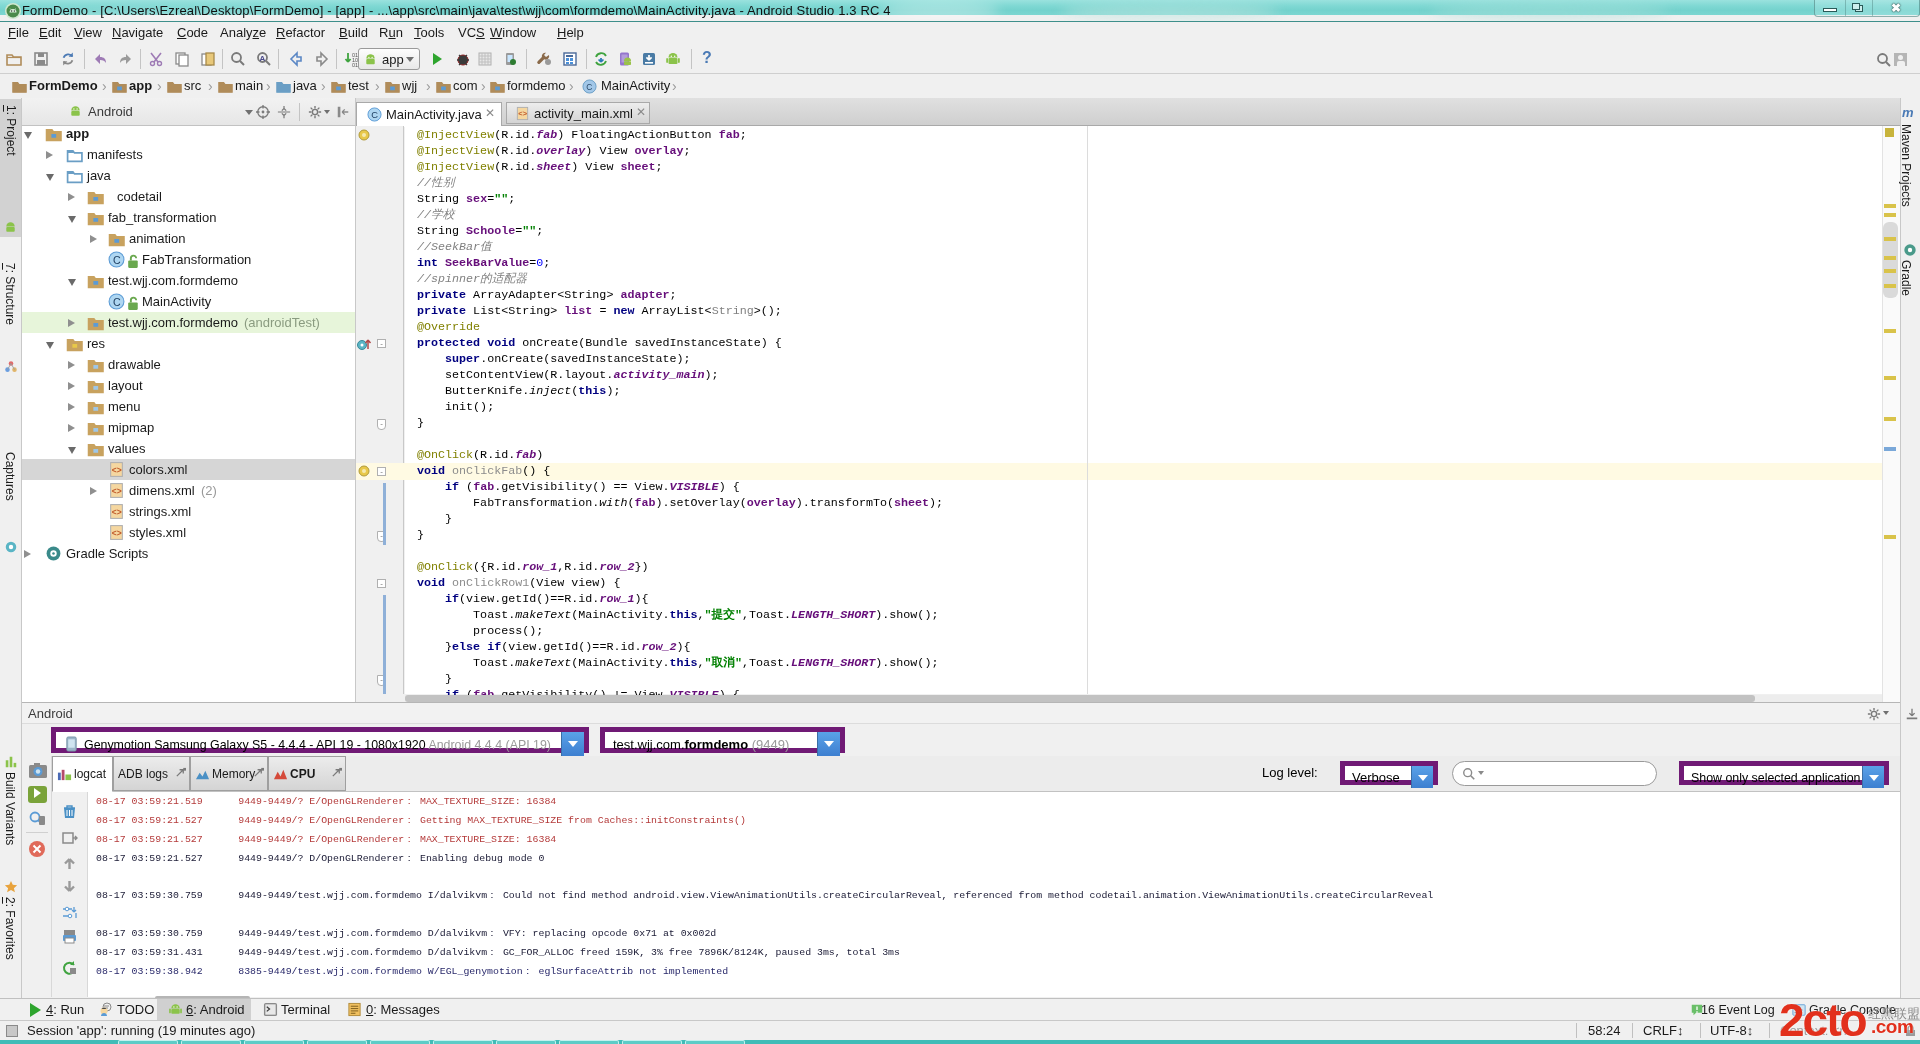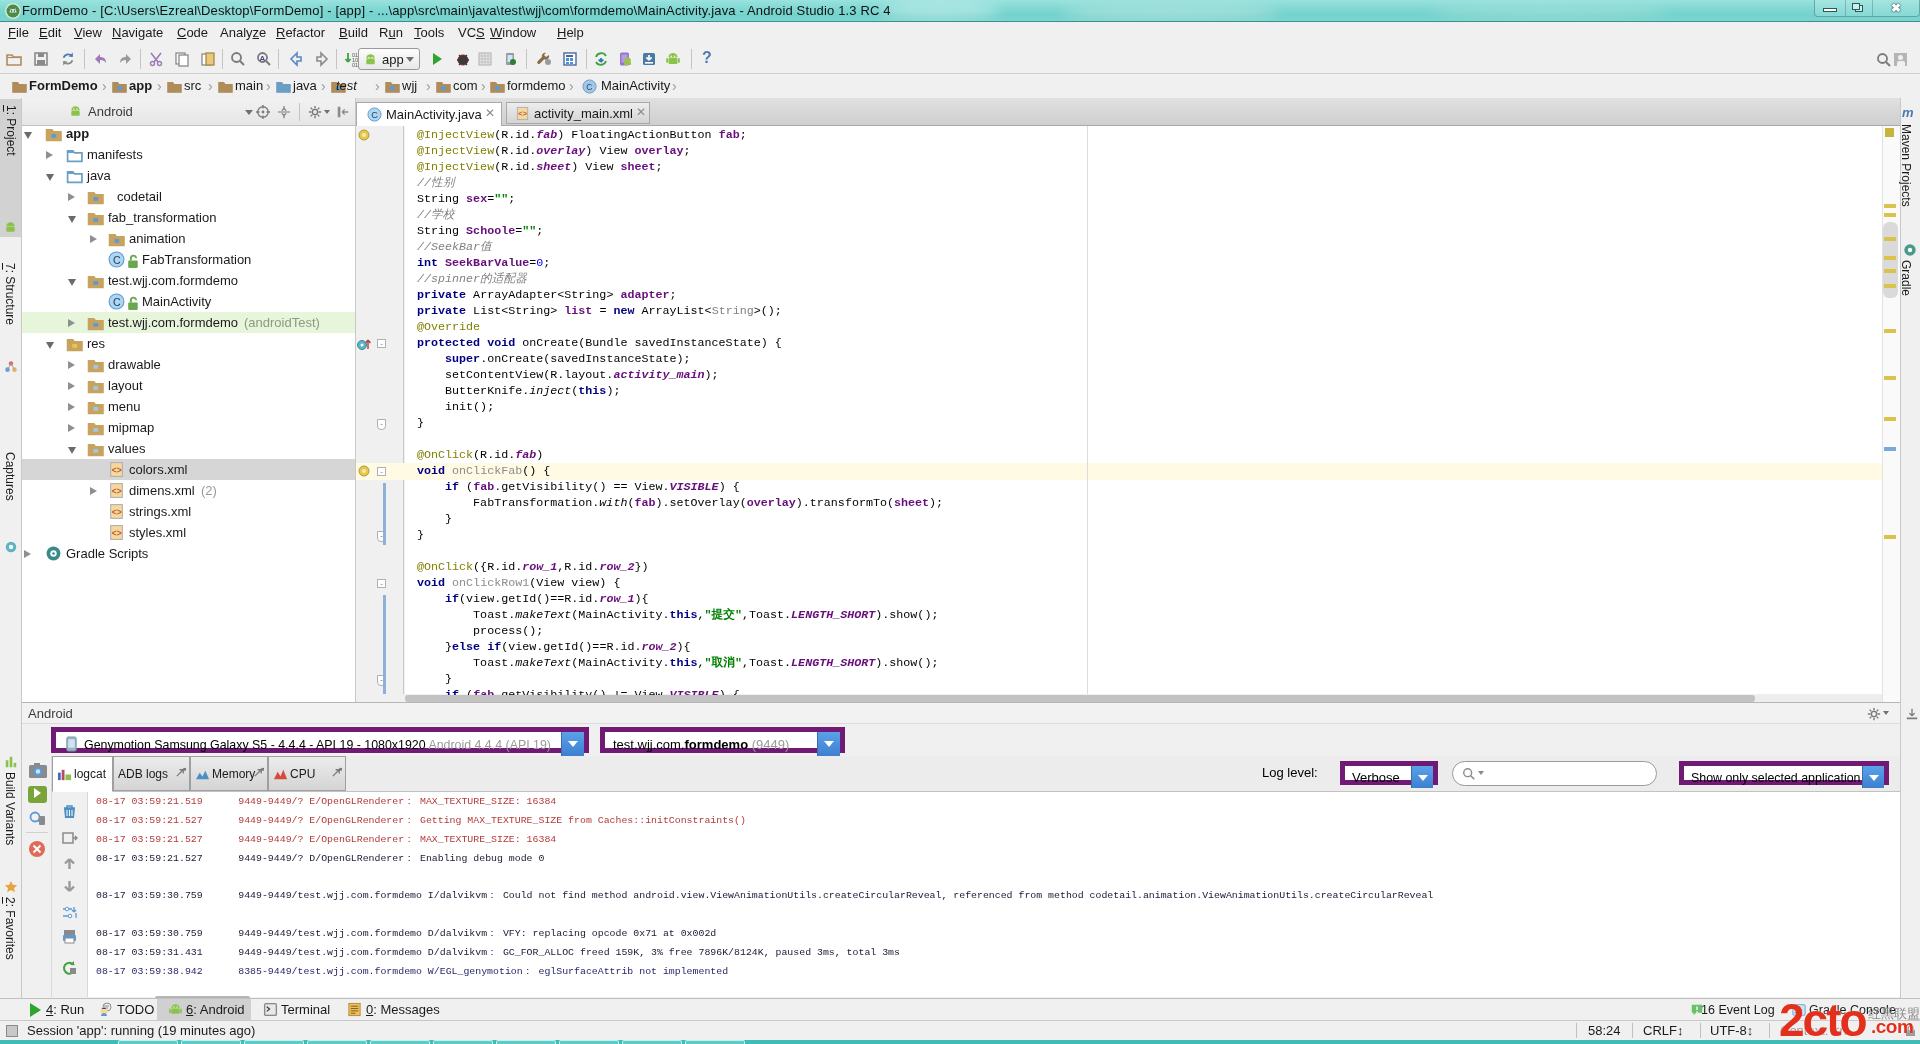--- a/index.html
+++ b/index.html
@@ -1,20 +1,20 @@
 <!DOCTYPE html>
 <html><head><meta charset="utf-8"><title>FormDemo</title>
 <style>
 *{margin:0;padding:0;box-sizing:border-box}
 html,body{width:1920px;height:1044px;overflow:hidden}
 body{font-family:"Liberation Sans",sans-serif;background:#f0f0f0;position:relative}
 .abs{position:absolute}
 #root{position:absolute;left:0;top:0;width:1920px;height:1044px;overflow:hidden}
 
-#title{left:0;top:0;width:1920px;height:22px;background:linear-gradient(180deg,#9ae2de 0%,#7fd8d3 40%,#74d2cd 70%,#7cd6d1 100%);}
+#title{left:0;top:0;width:1920px;height:15px;background:linear-gradient(180deg,#9ae2de 0%,#7fd8d3 40%,#74d2cd 70%,#7cd6d1 100%);}
 #title .txt{left:22px;top:3px;font-size:13px;color:#111;letter-spacing:0.15px}
 .blob{position:absolute;border-radius:50%;filter:blur(6px)}
 
 .winbtns{left:1814px;top:0;width:106px;height:17px;background:rgba(205,240,238,0.25);border:1px solid rgba(70,120,118,0.55);border-top:none;border-radius:0 0 4px 4px;display:flex}
 .winbtn{flex:1;border-right:1px solid rgba(70,120,118,0.4);position:relative}
 .winbtn:last-child{border-right:none}
 
 #menubar{left:0;top:22px;width:1920px;height:22px;background:#f0f0f0;font-size:13px;color:#1a1a1a}
 #menubar span.mi{position:absolute;top:3px}
 #menubar u{text-decoration:underline}
@@ -274,21 +274,21 @@
       </svg>
 <span class="crumb" style="left:235px;">main</span>
 <svg class="crumb" style="left:276px;top:5px" width="15" height="15" viewBox="0 0 16 16">
         <path d="M1 4h5l1.5 2H15v8H1z" fill="#6a9ec5" stroke="#6a9ec5" stroke-width="1.5"></path>
       </svg>
 <span class="crumb" style="left:293px;">java</span>
 <svg class="crumb" style="left:331px;top:5px" width="15" height="15" viewBox="0 0 16 16">
         <path d="M1 4h5l1.5 2H15v8H1z" fill="#b08c5a" stroke="#b08c5a" stroke-width="1.5"></path>
         <rect x="5.5" y="8" width="5" height="4" fill="#5b9bd5"></rect>
       </svg>
-<span class="crumb" style="left:336px;font-style:italic;">test</span>
+<span class="crumb" style="left:348px;">test</span>
 <svg class="crumb" style="left:385px;top:5px" width="15" height="15" viewBox="0 0 16 16">
         <path d="M1 4h5l1.5 2H15v8H1z" fill="#b08c5a" stroke="#b08c5a" stroke-width="1.5"></path>
         <rect x="5.5" y="8" width="5" height="4" fill="#5b9bd5"></rect>
       </svg>
 <span class="crumb" style="left:402px;">wjj</span>
 <svg class="crumb" style="left:436px;top:5px" width="15" height="15" viewBox="0 0 16 16">
         <path d="M1 4h5l1.5 2H15v8H1z" fill="#b08c5a" stroke="#b08c5a" stroke-width="1.5"></path>
         <rect x="5.5" y="8" width="5" height="4" fill="#5b9bd5"></rect>
       </svg>
 <span class="crumb" style="left:453px;">com</span>
@@ -756,21 +756,21 @@
 <div class="ltab" style="left:190px;top:756px;width:78px;">
 <svg class="abs" style="left:4px;top:10px" width="15" height="15" viewBox="0 0 16 16">
         <path d="M1 13L5 6l3 4 3-6 4 9z" fill="#4a90c5"></path>
       </svg>
 <span class="abs" style="left:21px;top:10px;font-size:12px">Memory</span>
 <svg class="abs" style="right:3px;top:10px" width="11" height="11" viewBox="0 0 12 12">
         <path d="M2 10L9 3M5 3h4v4" stroke="#7a7a7a" stroke-width="1.4" fill="none"></path>
         <rect x="9" y="1" width="3" height="3" fill="#7a7a7a"></rect>
       </svg>
 </div>
-<div class="ltab" style="left:268px;top:756px;width:78px;">
+<div class="ltab" style="left:268px;top:756px;width:78px;font-weight:bold;">
 <svg class="abs" style="left:4px;top:10px" width="15" height="15" viewBox="0 0 16 16">
         <path d="M1 13L5 5l3 5 3-7 4 10z" fill="#d54a3a"></path>
       </svg>
 <span class="abs" style="left:21px;top:10px;font-size:12px">CPU</span>
 <svg class="abs" style="right:3px;top:10px" width="11" height="11" viewBox="0 0 12 12">
         <path d="M2 10L9 3M5 3h4v4" stroke="#7a7a7a" stroke-width="1.4" fill="none"></path>
         <rect x="9" y="1" width="3" height="3" fill="#7a7a7a"></rect>
       </svg>
 </div>
 <span class="abs" style="left:1262px;top:765px;font-size:13px">Log level:</span>

